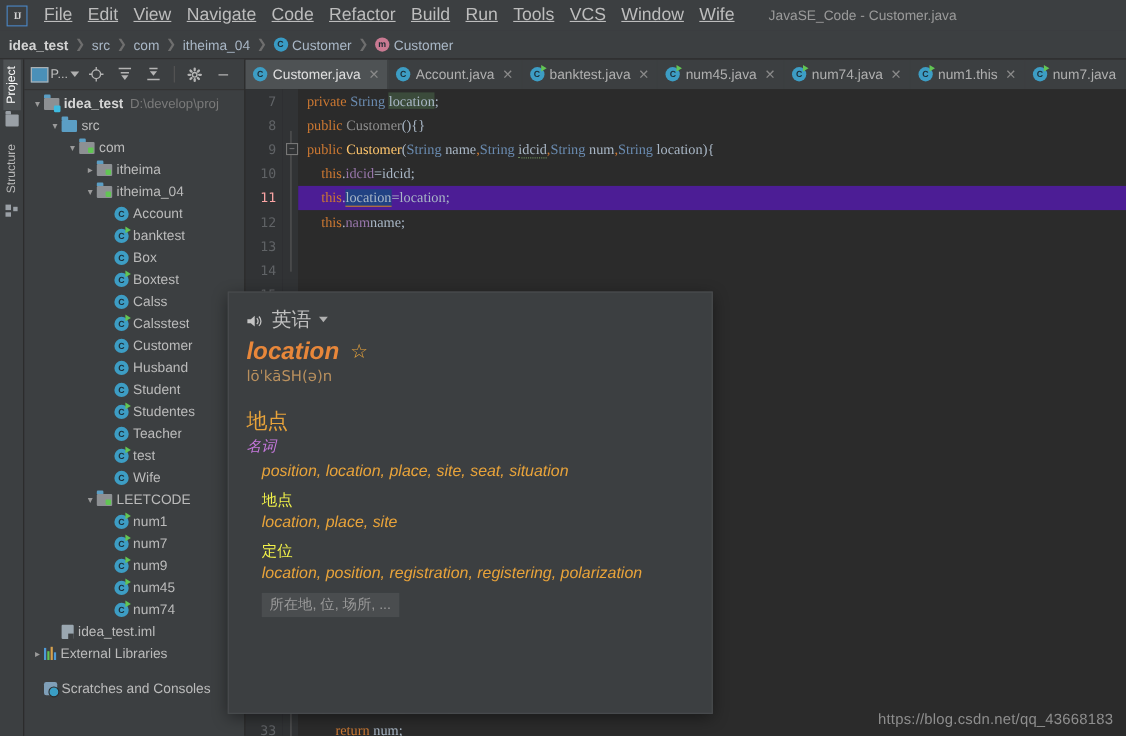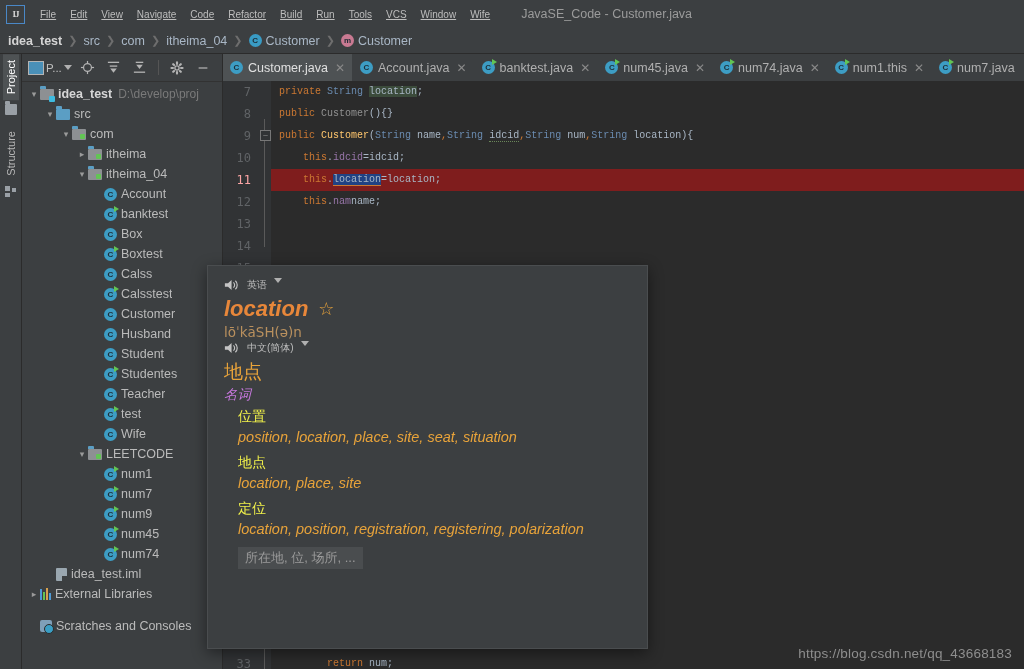--- a/index.html
+++ b/index.html
@@ -35,21 +35,21 @@
     display: flex;
     align-items: center;
     justify-content: center;
     margin-right: 8px;
     font-family: "Liberation Serif", serif;
     letter-spacing: -1px;
   }
   .menu-item {
     padding: 3px 7px;
     color: #bdbdbd;
-    font-size: 10px;
+    font-size: 16px;
     white-space: nowrap;
   }
   .menu-item .ul { text-decoration: underline; }
   .win-title {
     margin-left: 24px;
     color: #9b9b9b;
     font-size: 12.5px;
     white-space: nowrap;
   }
   
@@ -325,29 +325,29 @@
   .gutter div { height: 22px; line-height: 22px; }
   .gutter div.cur { color: #fca5a5; }
   .foldcol {
     width: 14px;
     background: #313335;
     flex: 0 0 14px;
     position: relative;
   }
   .code {
     flex: 1;
-    font-family: Liberation Mono, monospace;
-    font-size: 10px;
+    font-family: Liberation Serif, serif;
+    font-size: 13px;
     color: #a9b7c6;
     position: relative;
     white-space: pre;
     overflow: hidden;
   }
   .code .ln { height: 22px; line-height: 22px; padding-left: 8px; }
-  .code .ln.hl { background: #7f1d1d; }
+  .code .ln.hl { background: #4c1d95; }
   .kw { color: #cc7832; }
   .fld { color: #9876aa; }
   .meth { color: #ffc66d; }
   .typ { color: #6a8bb0; }
   .sel-bg { background: #214283; color:#a9b7c6; }
   .decl-bg { background: #3b4b3b; }
   .warn-underline {
     border-bottom: 1px dotted #6a8759;
   }
   
@@ -377,23 +377,24 @@
     height: 384px;
     background: #3c3f41;
     border: 1px solid #4a4d4f;
     box-shadow: 0 4px 14px rgba(0,0,0,.45);
     box-sizing: border-box;
     padding: 12px 16px 8px 16px;
     overflow: hidden;
   }
   .lang-row {
     display: flex;
+    align-items: center;
     gap: 7px;
     color: #bfbfbf;
-    font-size: 10px;
+    font-size: 18px;
     margin-bottom: 2px;
   }
   .spk {
     display:inline-block;
     width: 16px; height: 14px;
     position: relative;
   }
   .caret-dn {
     width: 0; height: 0;
     border-left: 4px solid transparent;
@@ -408,21 +409,21 @@
     color: #e8873a;
     display: flex;
     align-items: center;
     gap: 10px;
     margin: 4px 0 2px 0;
   }
   .star { color: #e8a33a; font-size: 18px; font-weight: normal; font-style: normal;}
   .phonetic {
     color: #b9905e;
     font-size: 13.5px;
-    margin-bottom: 1px;
+    margin-bottom: 20px;
     font-family: "DejaVu Sans", sans-serif;
   }
   .trans-word {
     font-size: 19px;
     color: #e8a33a;
     margin: 4px 0 1px 0;
   }
   .pinyin {
     color: #b9905e;
     font-size: 13px;
@@ -860,39 +861,27 @@
       <span class="caret-dn"></span>
     </div>
 
     <div class="src-word">
       <span>location</span>
       <span class="star">☆</span>
     </div>
 
     <div class="phonetic">lōˈkāSH(ə)n</div>
 
-    <div class="lang-row">
-      <span class="spk">
-        <svg width="16" height="14" viewBox="0 0 18 14">
-          <polygon points="1,5 4.5,5 8.5,1.5 8.5,12.5 4.5,9 1,9" fill="#c4c4c4"></polygon>
-          <path d="M10.6 4 A4 4 0 0 1 10.6 10" fill="none" stroke="#c4c4c4" stroke-width="1.3"></path>
-          <path d="M12.8 2.2 A6.6 6.6 0 0 1 12.8 11.8" fill="none" stroke="#c4c4c4" stroke-width="1.3"></path>
-        </svg>
-      </span>
-      <span>中文(简体)</span>
-      <span class="caret-dn"></span>
-    </div>
 
     <div class="trans-word">地点</div>
 
     <div class="pos">名词</div>
 
     <div id="senses">
         <div class="sense">
-          <div class="sense-head">位置</div>
           <div class="sense-body">position, location, place, site, seat, situation</div>
         </div>
         <div class="sense">
           <div class="sense-head">地点</div>
           <div class="sense-body">location, place, site</div>
         </div>
         <div class="sense">
           <div class="sense-head">定位</div>
           <div class="sense-body">location, position, registration, registering, polarization</div>
         </div>

